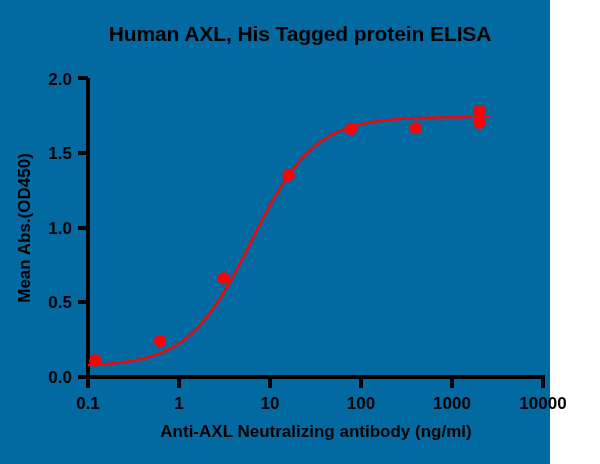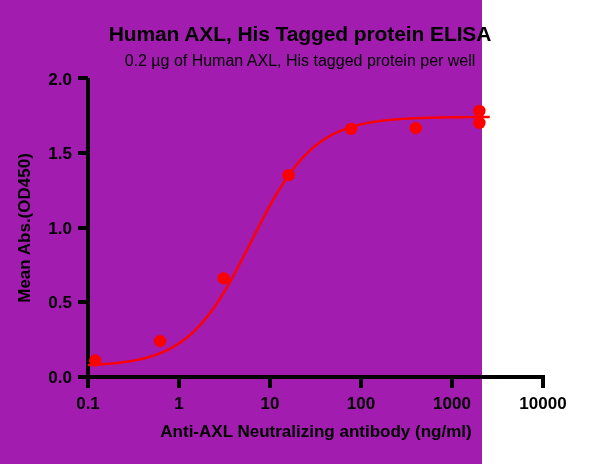--- a/index.html
+++ b/index.html
@@ -9,23 +9,23 @@
   }
   body {
     width: 600px;
     height: 464px;
     font-family: "Liberation Sans", sans-serif;
     color: #000000;
     overflow: hidden;
   }
   #figure {
     position: relative;
-    width: 482px;
+    width: 550px;
     height: 464px;
-    background: #a21caf;
+    background: #0369a1;
   }
   #chart-title {
     position: absolute;
     left: 0;
     top: 22px;
     width: 600px;
     text-align: center;
     font-size: 21px;
     font-weight: bold;
     letter-spacing: -0.1px;
@@ -58,21 +58,20 @@
     font-weight: bold;
     fill: #000000;
   }
 </style>
 </head>
 <body>
 
 <div id="figure">
 
   <div id="chart-title">Human AXL, His Tagged protein ELISA</div>
-  <div id="chart-subtitle">0.2 µg of Human AXL, His tagged protein per well</div>
 
   <svg id="plot-svg" width="600" height="464" viewBox="0 0 600 464">
 
     <line x1="88" y1="78" x2="88" y2="377" stroke="#000000" stroke-width="4"></line>
     <line x1="88" y1="377" x2="545" y2="377" stroke="#000000" stroke-width="4"></line>
 
     <g>
       <line x1="88" y1="377" x2="78" y2="377" stroke="#000000" stroke-width="4"></line>
       <line x1="88" y1="302" x2="78" y2="302" stroke="#000000" stroke-width="4"></line>
       <line x1="88" y1="228" x2="78" y2="228" stroke="#000000" stroke-width="4"></line>

